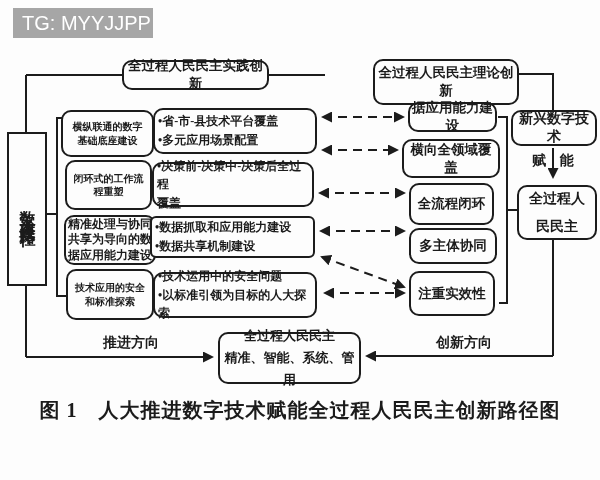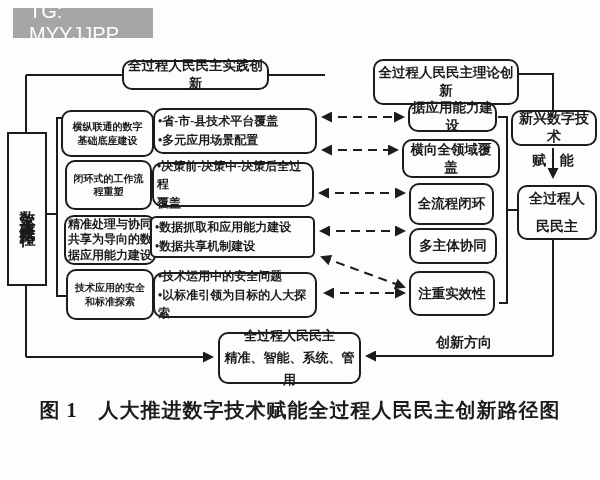--- a/index.html
+++ b/index.html
@@ -59,21 +59,21 @@
     <g stroke="#1c1c1c" stroke-width="2" fill="none" stroke-dasharray="9 6">
       <path d="M323,117 H403" marker-start="url(#ah)" marker-end="url(#ah)"></path>
       <path d="M323,150 H397" marker-start="url(#ah)" marker-end="url(#ah)"></path>
       <path d="M320,193 H404" marker-start="url(#ah)" marker-end="url(#ah)"></path>
       <path d="M321,231 H404" marker-start="url(#ah)" marker-end="url(#ah)"></path>
       <path d="M322,257 L404,287" marker-start="url(#ah)" marker-end="url(#ah)"></path>
       <path d="M325,293 H404" marker-start="url(#ah)" marker-end="url(#ah)"></path>
     </g>
   </svg>
 
-  <div class="abs banner" style="left:13px;top:8px;width:140px;height:30px;padding-left:16px;font-size:20px;">
+  <div class="abs banner" style="left:13px;top:8px;width:140px;height:30px;padding-left:9px;font-size:20px;">
     <span>TG: MYYJJPP</span>
   </div>
 
   <div class="abs box box-t" style="left:122px;top:60px;width:147px;height:30px;">全过程人民民主实践创新</div>
   <div class="abs box box-t" style="left:325px;top:59px;width:146px;height:46px;margin-left:48px;">全过程人民民主理论创新</div>
 
   <div class="abs vbox" style="left:7px;top:132px;width:40px;height:154px;">数字人大建设路径</div>
 
   <div class="abs box box-a" style="left:61px;top:110px;width:93px;height:47px;">横纵联通的数字
 基础底座建设</div>
@@ -98,19 +98,20 @@
   <div class="abs box box-c" style="left:402px;top:139px;width:98px;height:39px;">横向全领域覆盖</div>
   <div class="abs box box-c" style="left:409px;top:183px;width:85px;height:42px;">全流程闭环</div>
   <div class="abs box box-c" style="left:409px;top:228px;width:88px;height:36px;">多主体协同</div>
   <div class="abs box box-c" style="left:409px;top:271px;width:86px;height:45px;">注重实效性</div>
 
   <div class="abs box box-d1" style="left:511px;top:110px;width:86px;height:36px;">新兴数字技术</div>
   <div class="abs empower" style="left:523px;top:152px;width:60px;">赋 能</div>
   <div class="abs box box-d2" style="left:517px;top:185px;width:80px;height:55px;">全过程人
 民民主</div>
 
+  <div class="abs lbl" style="left:96px;top:334px;width:70px;">推进方向</div>
   <div class="abs lbl" style="left:432px;top:334px;width:64px;">创新方向</div>
   <div class="abs box box-bottom" style="left:218px;top:332px;width:143px;height:52px;">全过程人民民主
 精准、智能、系统、管用</div>
 
   <div class="abs caption" style="left:0px;top:397px;">图 1　人大推进数字技术赋能全过程人民民主创新路径图</div>
 
 </div>
 
 </body></html>

